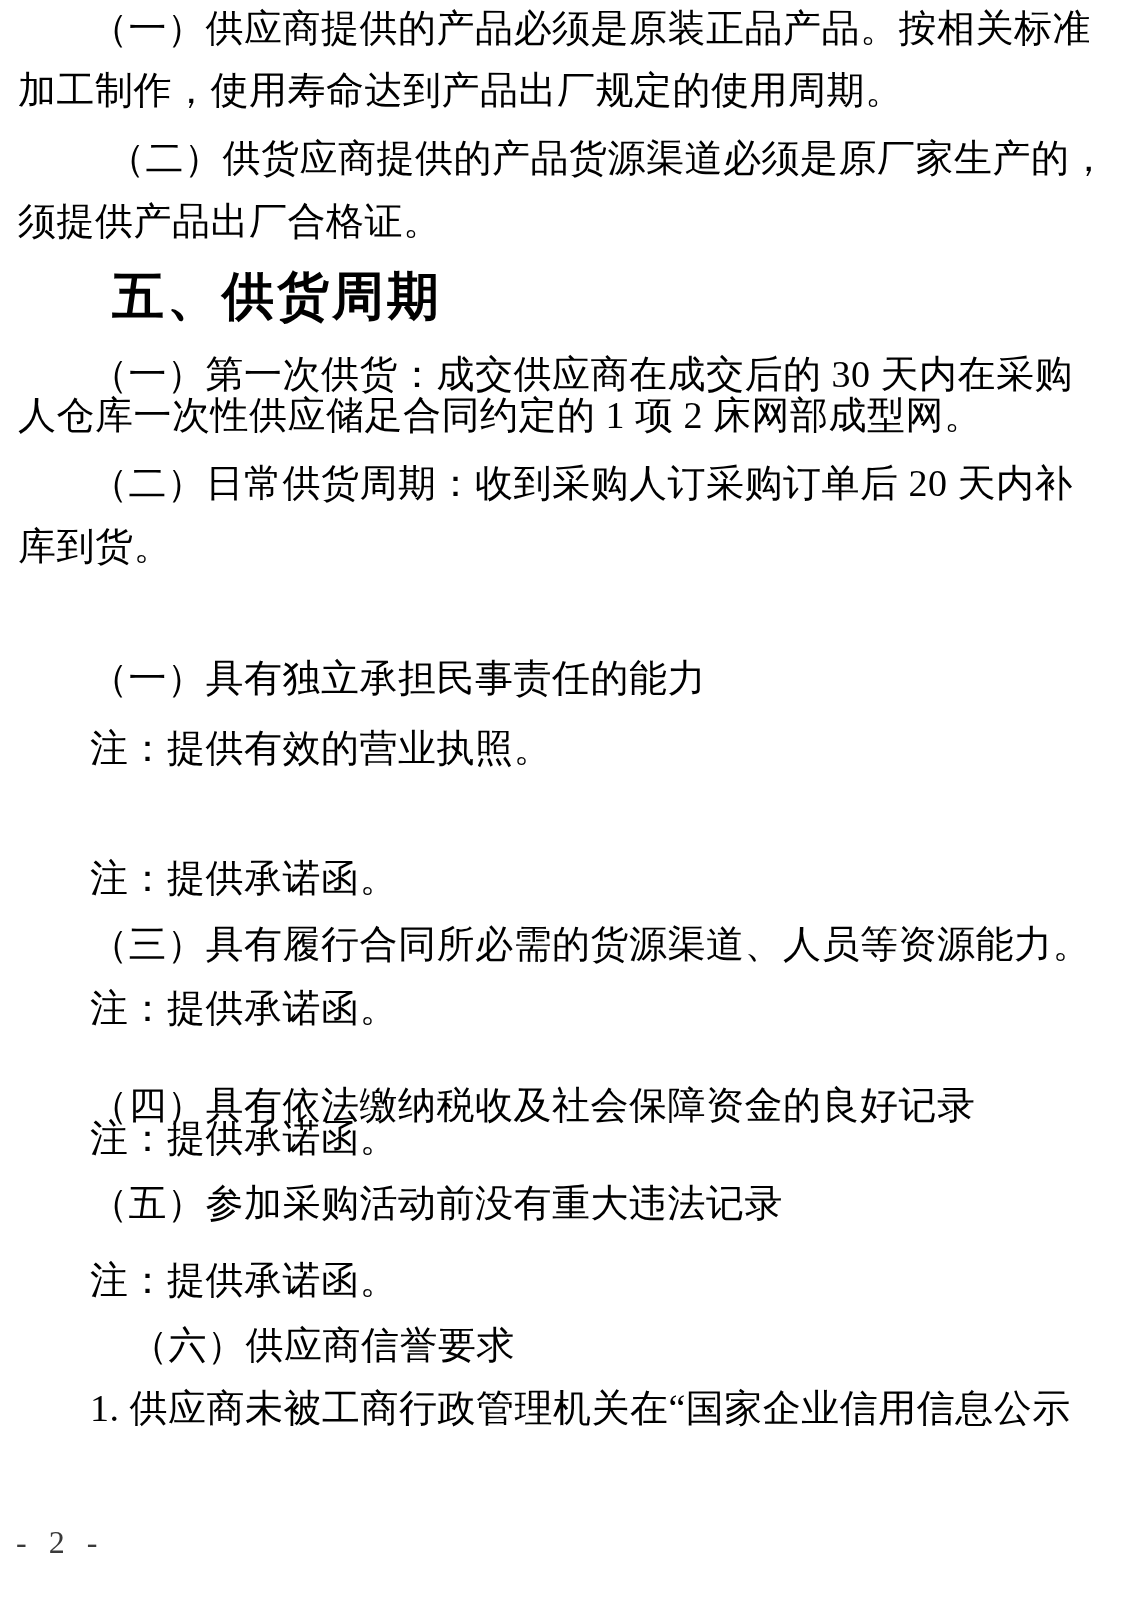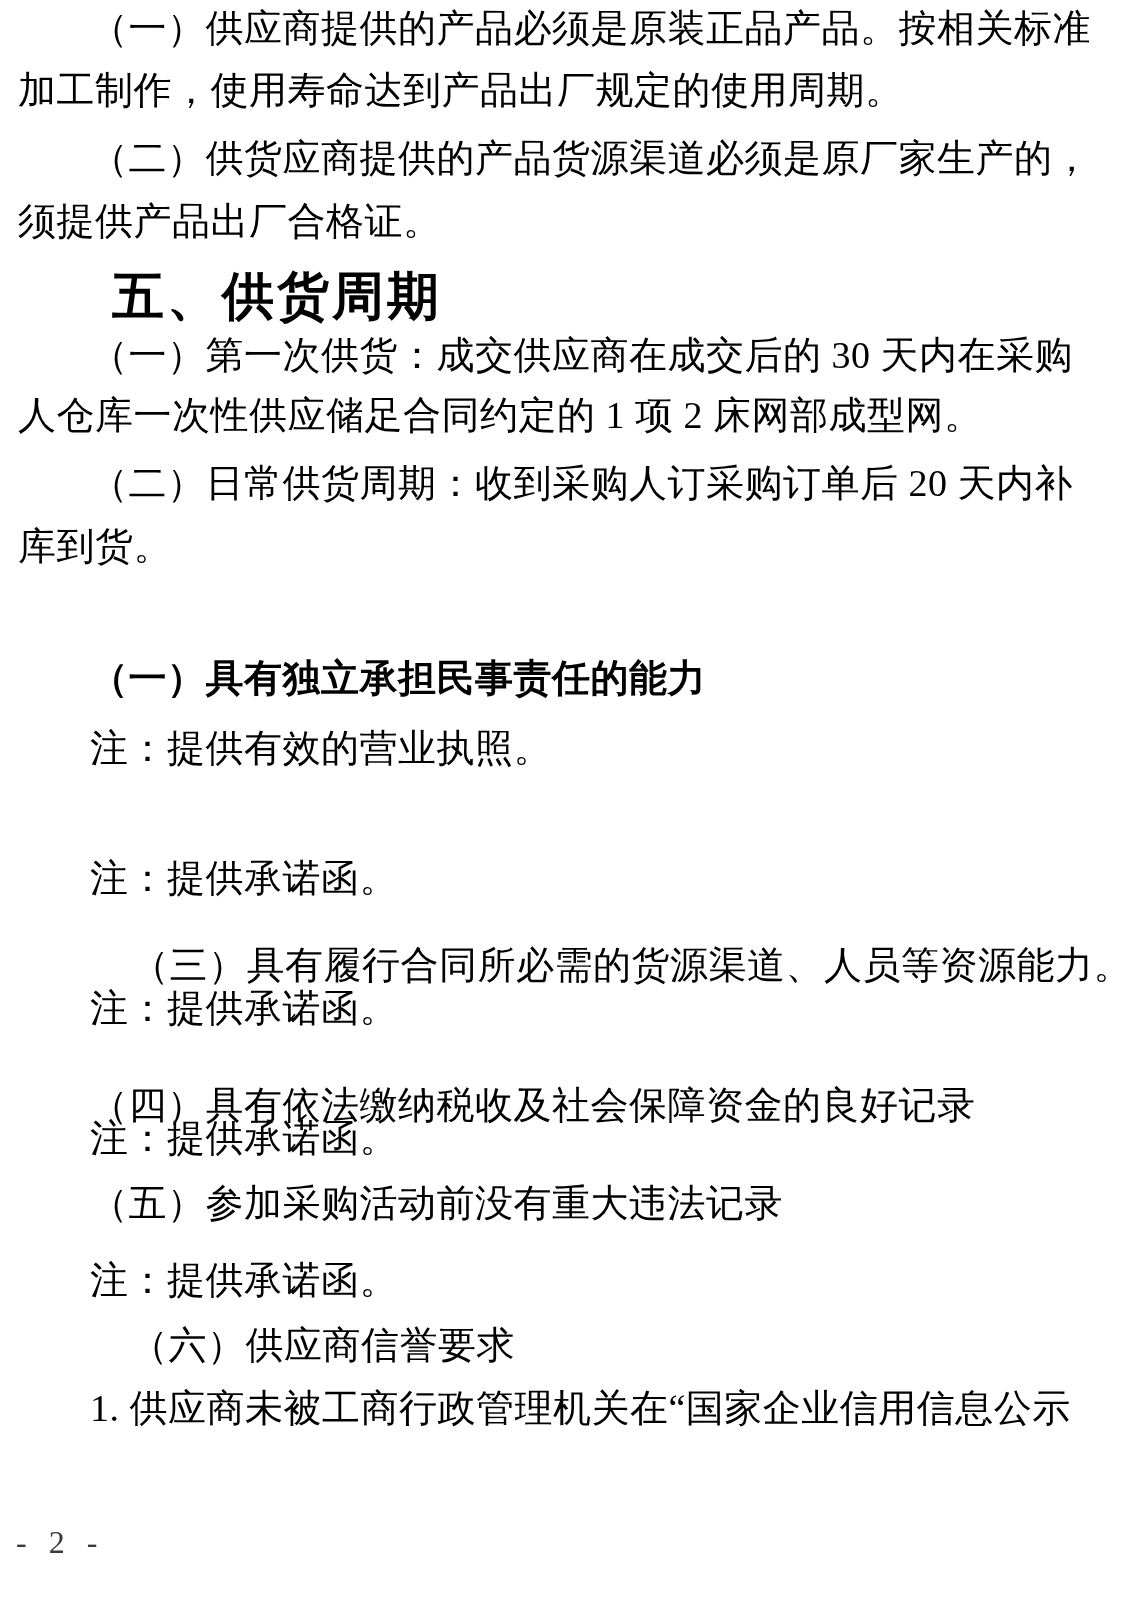--- a/index.html
+++ b/index.html
@@ -48,31 +48,31 @@
     white-space: nowrap;
   }
 </style>
 </head>
 <body>
 
 <div class="page">
   <div class="doc-body">
       <div class="line cont" style="top: 68px;">加工制作，使用寿命达到产品出厂规定的使用周期。</div>
       <div class="line first" style="top: 6px;">（一）供应商提供的产品必须是原装正品产品。按相关标准</div>
-      <div class="line first" style="top: 136px;">（二）供货应商提供的产品货源渠道必须是原厂家生产的，</div>
+      <div class="line first" style="top: 136px; margin-left: 17px;">（二）供货应商提供的产品货源渠道必须是原厂家生产的，</div>
       <div class="line cont" style="top: 199px;">须提供产品出厂合格证。</div>
       <div class="line heading" style="top: 266px;">五、供货周期</div>
-      <div class="line first" style="top: 333px; font-family: Liberation Serif, serif;">（一）第一次供货：成交供应商在成交后的 30 天内在采购</div>
+      <div class="line first" style="top: 352px; font-family: Liberation Serif, serif;">（一）第一次供货：成交供应商在成交后的 30 天内在采购</div>
       <div class="line cont" style="top: 393px;">人仓库一次性供应储足合同约定的 1 项 2 床网部成型网。</div>
       <div class="line first" style="top: 461px;">（二）日常供货周期：收到采购人订采购订单后 20 天内补</div>
       <div class="line cont" style="top: 524px;">库到货。</div>
-      <div class="line first" style="top: 656px; font-weight: bold;">（一）具有独立承担民事责任的能力</div>
+      <div class="line first" style="top: 656px;">（一）具有独立承担民事责任的能力</div>
       <div class="line note" style="top: 726px;">注：提供有效的营业执照。</div>
       <div class="line note" style="top: 856px;">注：提供承诺函。</div>
-      <div class="line first" style="top: 943px; margin-left: 41px;">（三）具有履行合同所必需的货源渠道、人员等资源能力。</div>
+      <div class="line first" style="top: 922px;">（三）具有履行合同所必需的货源渠道、人员等资源能力。</div>
       <div class="line note" style="top: 986px;">注：提供承诺函。</div>
       <div class="line first" style="top: 1051px; margin-top: 32px;">（四）具有依法缴纳税收及社会保障资金的良好记录</div>
       <div class="line note" style="top: 1116px;">注：提供承诺函。</div>
       <div class="line first" style="top: 1181px;">（五）参加采购活动前没有重大违法记录</div>
       <div class="line note" style="top: 1258px;">注：提供承诺函。</div>
       <div class="line first" style="top: 1323px; margin-left: 40px;">（六）供应商信誉要求</div>
       <div class="line first" style="top: 1386px;">1. 供应商未被工商行政管理机关在“国家企业信用信息公示</div>
     </div>
   <div class="page-footer">- 2 -</div>
 </div>

